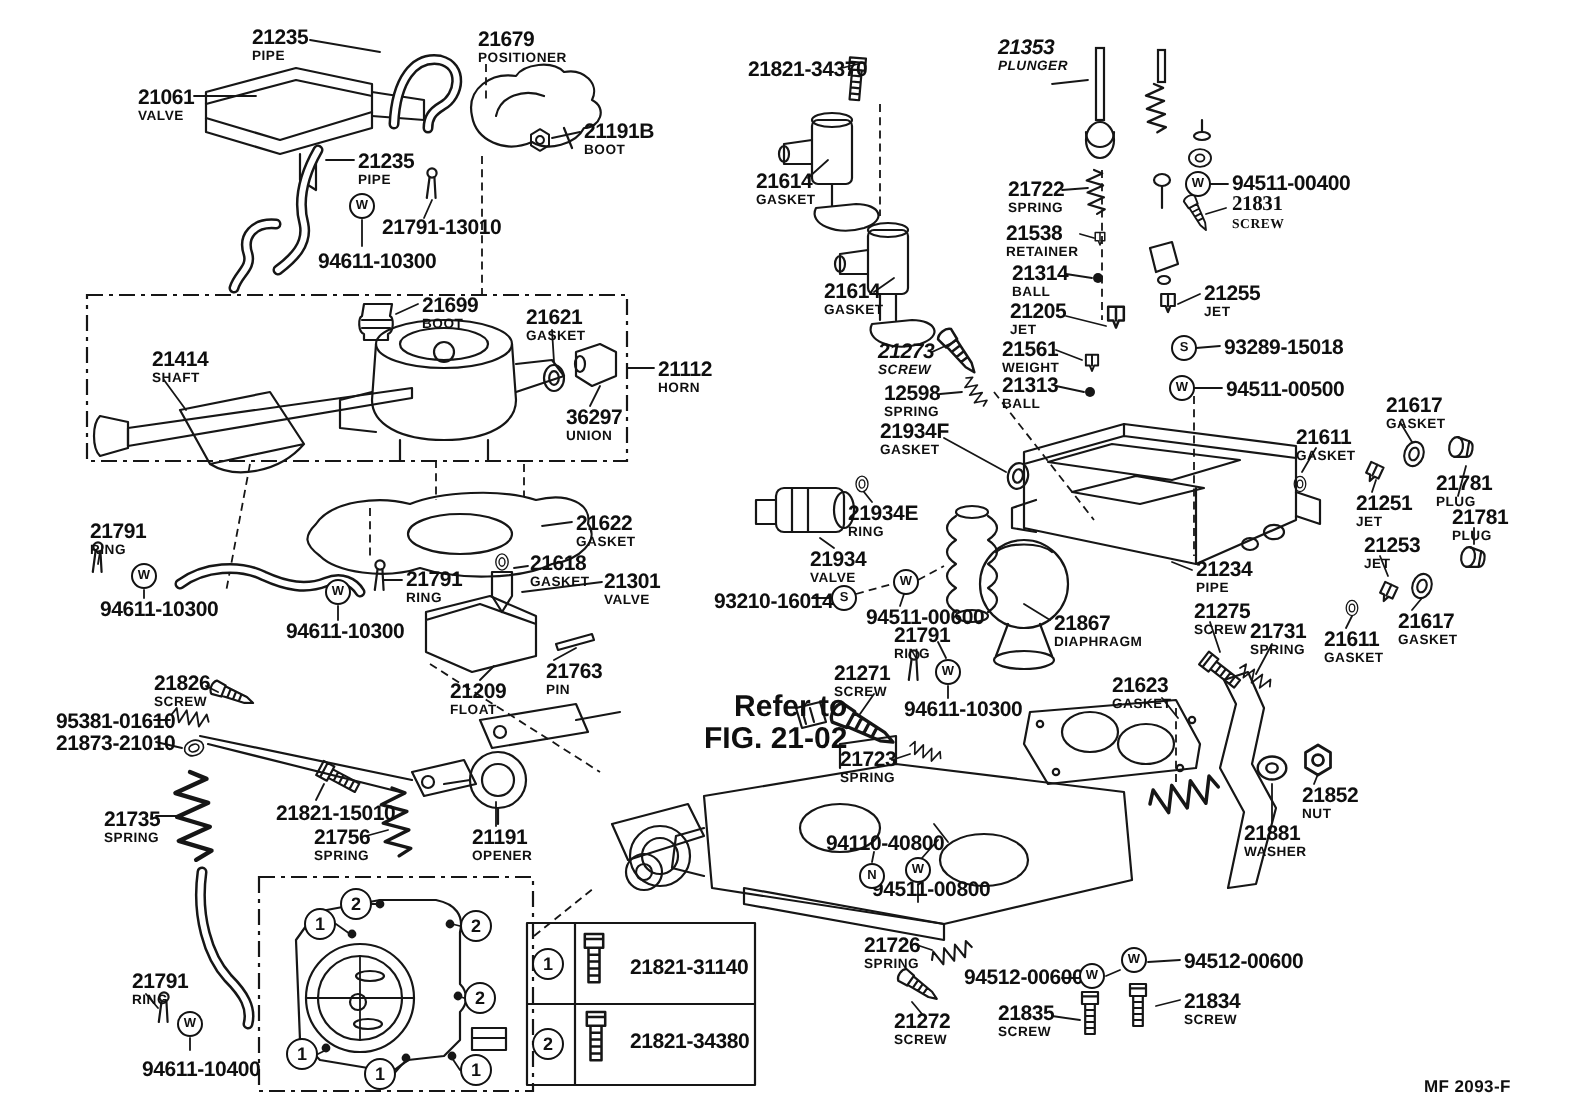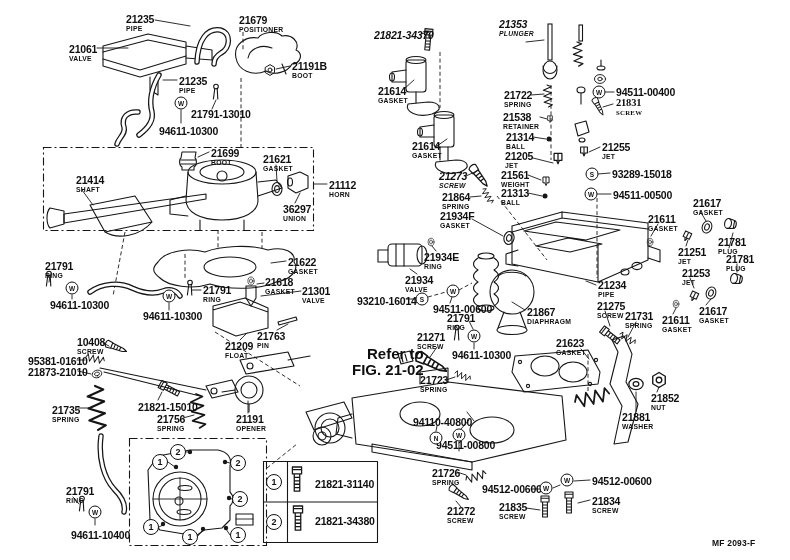--- a/index.html
+++ b/index.html
@@ -401,30 +401,30 @@
       <span class="pn">94611-10300</span>
     </div>
     <div class="co" style="left: 265px; top: 277px;">
       <span class="pn">21618</span>
       <span class="pd">GASKET</span>
     </div>
     <div class="co" style="left: 302px; top: 286px;">
       <span class="pn">21301</span>
       <span class="pd">VALVE</span>
     </div>
-    <div class="co" style="left: 257px; top: 331px;">
+    <div class="co" style="left: 273px; top: 331px;">
       <span class="pn">21763</span>
       <span class="pd">PIN</span>
     </div>
     <div class="co" style="left: 225px; top: 341px;">
       <span class="pn">21209</span>
       <span class="pd">FLOAT</span>
     </div>
     <div class="co" style="left: 77px; top: 337px;">
-      <span class="pn">10408</span>
+      <span class="pn">21826</span>
       <span class="pd">SCREW</span>
     </div>
     <div class="co" style="left: 28px; top: 356px;">
       <span class="pn">95381-01610</span>
     </div>
     <div class="co" style="left: 28px; top: 367px;">
       <span class="pn">21873-21010</span>
     </div>
     <div class="co" style="left: 52px; top: 405px;">
       <span class="pn">21735</span>
@@ -441,21 +441,21 @@
       <span class="pn">21191</span>
       <span class="pd">OPENER</span>
     </div>
     <div class="co" style="left: 66px; top: 486px;">
       <span class="pn">21791</span>
       <span class="pd">RING</span>
     </div>
     <div class="co" style="left: 71px; top: 530px;">
       <span class="pn">94611-10400</span>
     </div>
-    <div class="co" style="left: 374px; top: 30px; font-style: italic;">
+    <div class="co" style="left: 374px; top: 30px;">
       <span class="pn">21821-34370</span>
     </div>
     <div class="co" style="left: 499px; top: 19px; font-style: italic;">
       <span class="pn">21353</span>
       <span class="pd">PLUNGER</span>
     </div>
     <div class="co" style="left: 378px; top: 86px;">
       <span class="pn">21614</span>
       <span class="pd">GASKET</span>
     </div>
@@ -534,21 +534,21 @@
     </div>
     <div class="co" style="left: 501px; top: 170px;">
       <span class="pn">21561</span>
       <span class="pd">WEIGHT</span>
     </div>
     <div class="co" style="left: 501px; top: 188px;">
       <span class="pn">21313</span>
       <span class="pd">BALL</span>
     </div>
     <div class="co" style="left: 442px; top: 192px;">
-      <span class="pn">21864</span>
+      <span class="pn">12598</span>
       <span class="pd">SPRING</span>
     </div>
     <div class="co" style="left: 440px; top: 211px;">
       <span class="pn">21934F</span>
       <span class="pd">GASKET</span>
     </div>
     <div class="co" style="left: 424px; top: 252px;">
       <span class="pn">21934E</span>
       <span class="pd">RING</span>
     </div>

